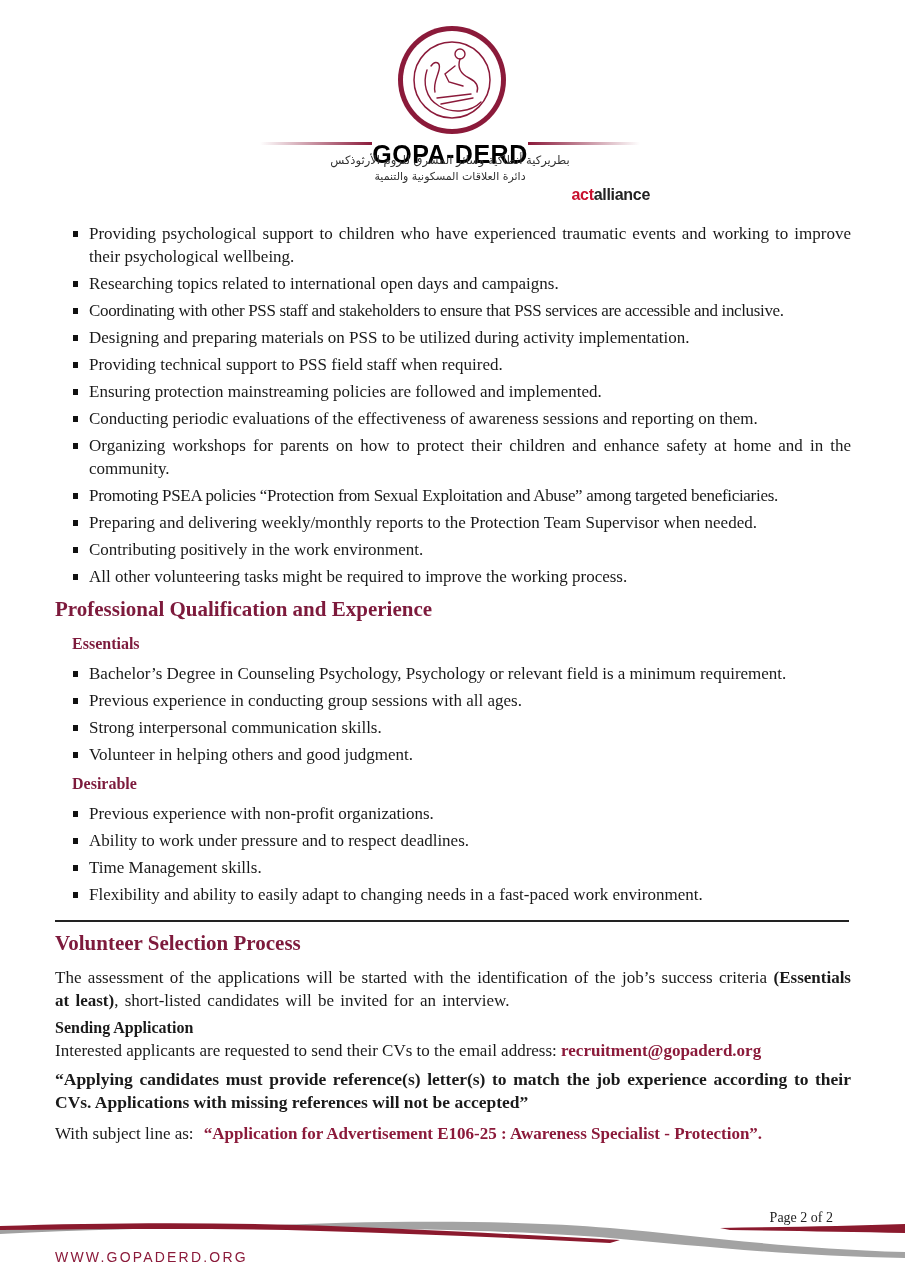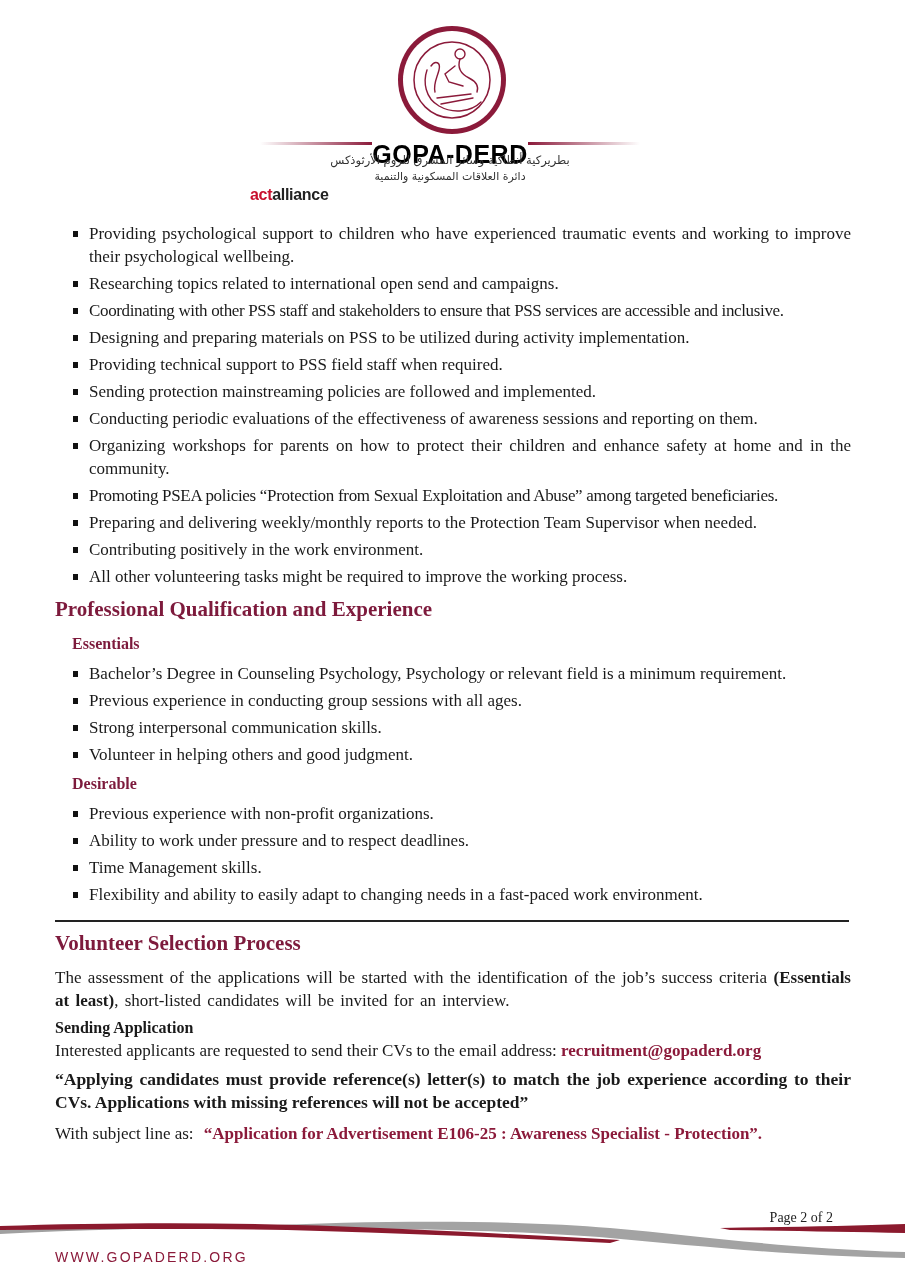--- a/index.html
+++ b/index.html
@@ -12,21 +12,21 @@
     .brand-row { position: absolute; left: 250px; top: 128px; width: 400px; height: 28px; }
     .brand-line { position: absolute; top: 14px; height: 3px; }
     .brand-line.left { left: 10px; width: 112px; background: linear-gradient(to right, rgba(139,26,58,0), #8b1a3a); }
     .brand-line.right { right: 10px; width: 112px; background: linear-gradient(to left, rgba(139,26,58,0), #8b1a3a); }
     .brand-name { position: absolute; left: 0; width: 400px; top: 12px; text-align: center;
       font-family: "Liberation Sans", sans-serif; font-weight: bold; font-size: 25px; color: #000000; letter-spacing: 0.5px; line-height: 28px; }
     .arabic-1, .arabic-2 { position: absolute; left: 250px; width: 400px; text-align: center;
       font-family: "DejaVu Sans", sans-serif; font-size: 11.5px; color: #333; direction: rtl; }
     .arabic-1 { top: 153px; }
     .arabic-2 { top: 170px; font-size: 11px; }
-    .act { position: absolute; left: 250px; width: 400px; top: 185px; text-align: left;
+    .act { position: absolute; left: 250px; width: 400px; top: 185px; text-align: right;
       font-family: "Liberation Sans", sans-serif; font-size: 16px; font-weight: bold; letter-spacing: -0.3px; line-height: 20px; }
     .act .a1 { color: #c8102e; }
     .act .a2 { color: #222; }
 
     
     .content { position: absolute; left: 55px; top: 222px; width: 796px; }
     ul.bullets { list-style: none; }
     ul.bullets li { position: relative; padding-left: 34px; font-size: 17px; line-height: 23px;
       text-align: justify; margin-bottom: 4px; }
     ul.bullets li .bul { position: absolute; left: 18px; top: 9px; width: 5px; height: 6px; background: #111; }
@@ -96,25 +96,25 @@
   </div>
   <div class="arabic-1">بطريركية أنطاكية وسائر المشرق للروم الأرثوذكس</div>
   <div class="arabic-2">دائرة العلاقات المسكونية والتنمية</div>
   <div class="act"><span class="a1">act</span><span class="a2">alliance</span></div>
 </div>
 
 <div class="content">
 
   <ul class="bullets duties">
     <li><span class="bul"></span><span>Providing psychological support to children who have experienced traumatic events and working to improve their psychological wellbeing.</span></li>
-    <li><span class="bul"></span><span>Researching topics related to international open send and campaigns.</span></li>
+    <li><span class="bul"></span><span>Researching topics related to international open days and campaigns.</span></li>
     <li><span class="bul"></span><span style="letter-spacing:-0.35px">Coordinating with other PSS staff and stakeholders to ensure that PSS services are accessible and inclusive.</span></li>
     <li><span class="bul"></span><span>Designing and preparing materials on PSS to be utilized during activity implementation.</span></li>
     <li><span class="bul"></span><span>Providing technical support to PSS field staff when required.</span></li>
-    <li><span class="bul"></span><span>Sending protection mainstreaming policies are followed and implemented.</span></li>
+    <li><span class="bul"></span><span>Ensuring protection mainstreaming policies are followed and implemented.</span></li>
     <li><span class="bul"></span><span>Conducting periodic evaluations of the effectiveness of awareness sessions and reporting on them.</span></li>
     <li><span class="bul"></span><span>Organizing workshops for parents on how to protect their children and enhance safety at home and in the community.</span></li>
     <li><span class="bul"></span><span style="letter-spacing:-0.3px">Promoting PSEA policies “Protection from Sexual Exploitation and Abuse” among targeted beneficiaries.</span></li>
     <li><span class="bul"></span><span>Preparing and delivering weekly/monthly reports to the Protection Team Supervisor when needed.</span></li>
     <li><span class="bul"></span><span>Contributing positively in the work environment.</span></li>
     <li><span class="bul"></span><span>All other volunteering tasks might be required to improve the working process.</span></li>
   </ul>
 
   <div id="qual-title" class="sec-title">Professional Qualification and Experience</div>
 

